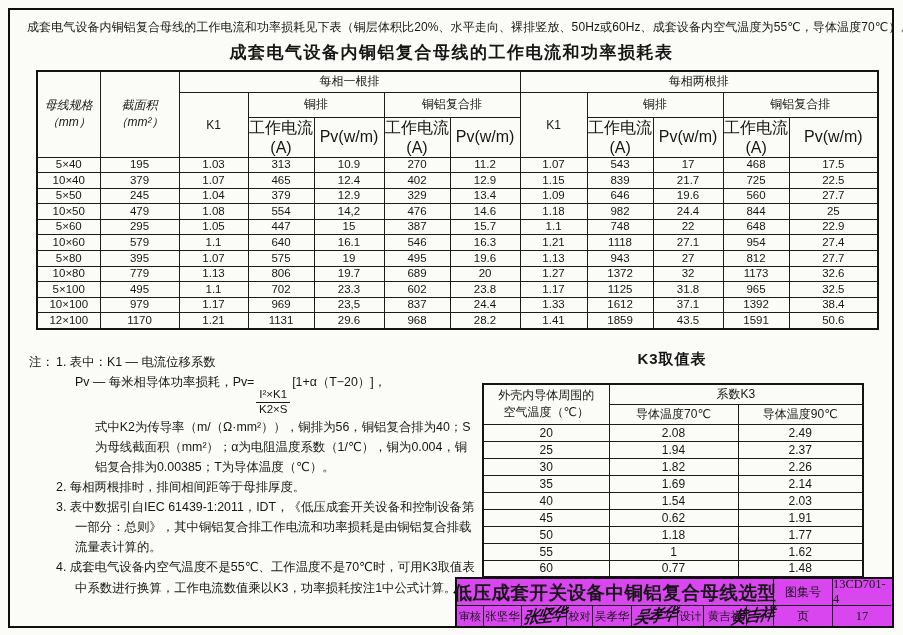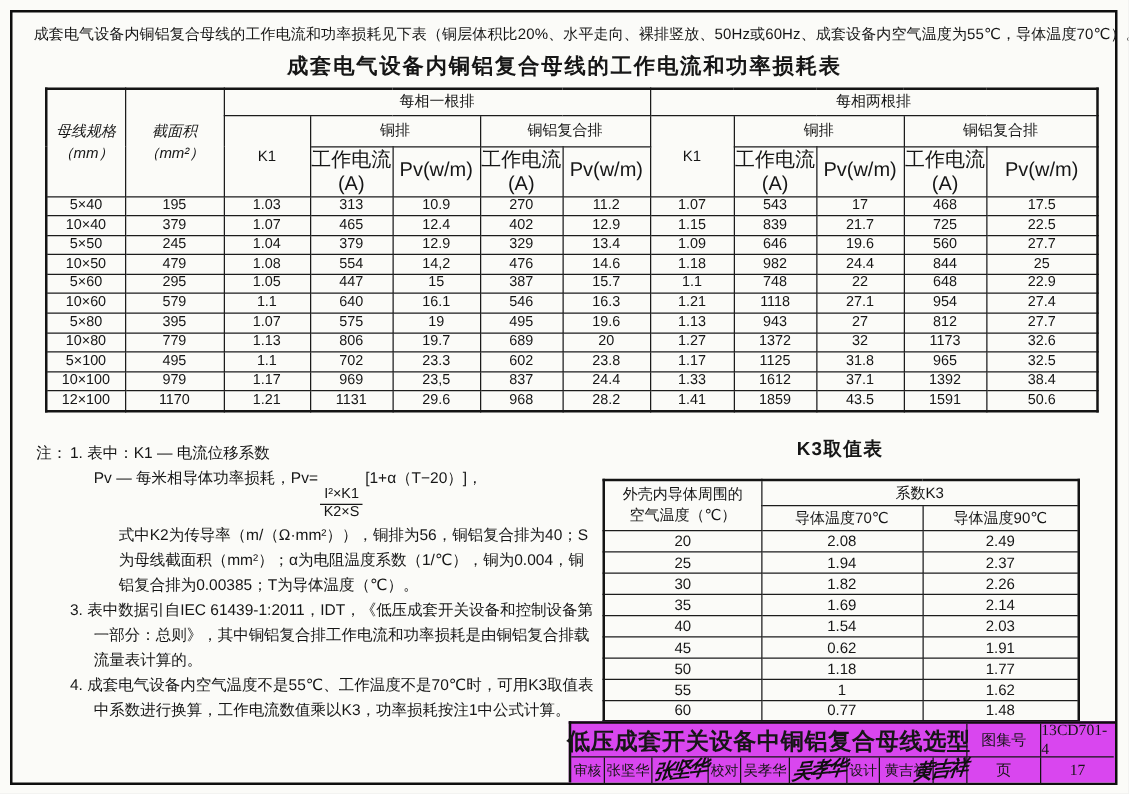--- a/index.html
+++ b/index.html
@@ -312,20 +312,21 @@
     <div class="notes-label">注：</div>
     <div class="notes-body">
       <div class="nt">1. 表中：K1 — 电流位移系数</div>
       <div class="nt-pv">
         <span>Pv — 每米相导体功率损耗，Pv=</span><span class="frac">
             <span class="num">I²×K1</span>
             <span class="den">K2×S</span>
           </span><span>[1+α（T−20）]，</span>
       </div>
       <div class="nt-cont">式中K2为传导率（m/（Ω·mm²）），铜排为56，铜铝复合排为40；S为母线截面积（mm²）；α为电阻温度系数（1/℃），铜为0.004，铜铝复合排为0.00385；T为导体温度（℃）。</div>
+      <div class="nt">2. 每相两根排时，排间相间距等于母排厚度。</div>
       <div class="nt">3. 表中数据引自IEC 61439-1:2011，IDT，《低压成套开关设备和控制设备第一部分：总则》，其中铜铝复合排工作电流和功率损耗是由铜铝复合排载流量表计算的。</div>
       <div class="nt">4. 成套电气设备内空气温度不是55℃、工作温度不是70℃时，可用K3取值表中系数进行换算，工作电流数值乘以K3，功率损耗按注1中公式计算。</div>
     </div>
   </div>
 
   <div class="k3-title">K3取值表</div>
   <table class="k3-table">
     <colgroup>
         <col style="width:126px">
         <col style="width:129px">

